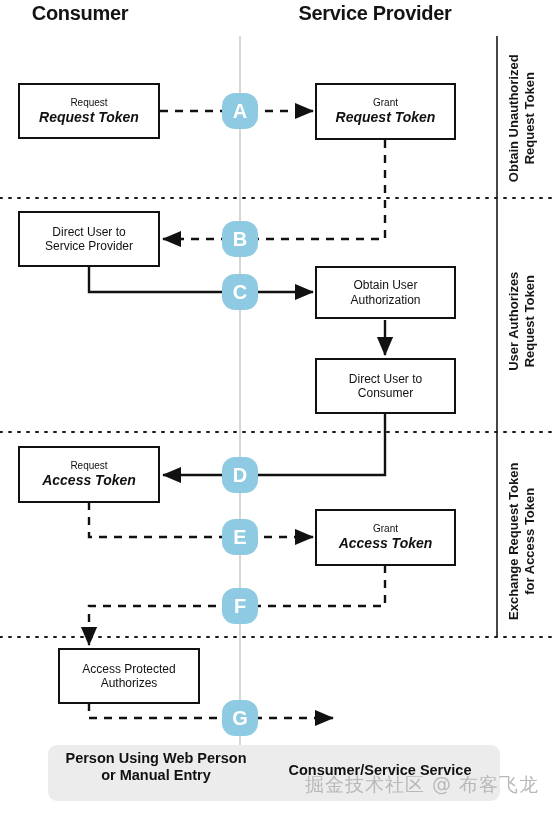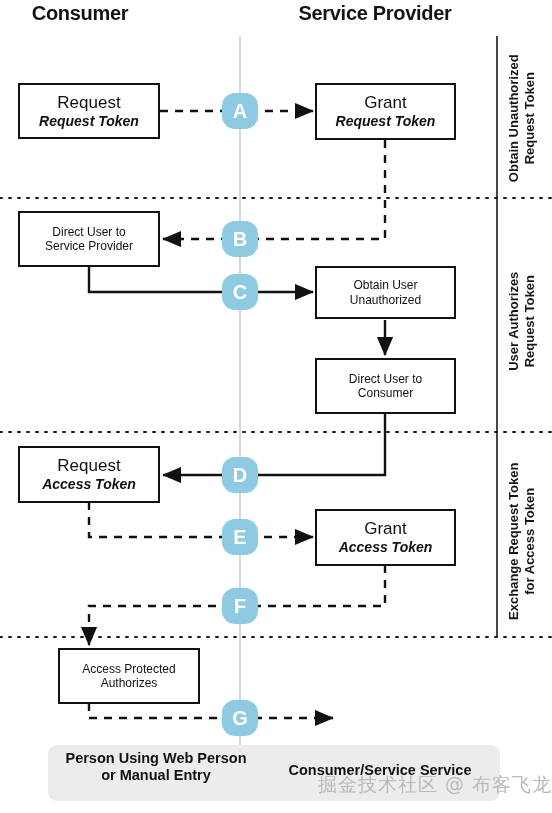--- a/index.html
+++ b/index.html
@@ -9,39 +9,39 @@
   #svgroot{position:absolute;left:0;top:0;width:552px;height:813px;}
 
   .col-title{position:absolute;font-size:20px;font-weight:700;letter-spacing:-.3px;
              white-space:nowrap;color:#141414;}
   #title-consumer{left:0;top:2px;width:160px;text-align:center;}
   #title-provider{left:290px;top:2px;width:170px;text-align:center;}
 
   .pbox{position:absolute;box-sizing:border-box;border:2px solid #111;background:#fff;
         display:flex;flex-direction:column;align-items:center;justify-content:center;
         line-height:1.18;text-align:center;}
-  .pbox .l1{font-size:17px;text-align:right;}
+  .pbox .l1{font-size:10px;text-align:right;}
   .pbox .l2{font-size:14px;font-style:italic;font-weight:700;}
   .pbox .p1,.pbox .p2{font-size:12px;}
 
   .badge{position:absolute;width:36px;height:36px;border-radius:13px;background:#8ecbe3;
          display:flex;align-items:center;justify-content:center;color:#fff;
          font-size:20px;font-weight:700;letter-spacing:0;}
 
   .vlabel{position:absolute;width:200px;text-align:center;font-size:13px;font-weight:700;
           color:#161616;line-height:1.25;transform-origin:center center;
           transform:rotate(-90deg);white-space:pre-line;}
 
   #legend{position:absolute;left:48px;top:745px;width:452px;height:56px;
           background:#ececec;border-radius:9px;}
   .lg-txt{position:absolute;font-size:14.5px;font-weight:700;text-align:center;line-height:1.2;color:#111;}
   #lg-left-txt{left:56px;top:750px;width:200px;}
   #lg-right-txt{left:270px;top:762px;width:220px;}
 
-  #watermark{position:absolute;left:318px;top:772px;font-size:19px;color:#b9b9b9;
+  #watermark{position:absolute;left:305px;top:772px;font-size:19px;color:#b9b9b9;
              white-space:nowrap;font-family:"DejaVu Sans",sans-serif;letter-spacing:1px;}
 </style>
 </head>
 <body>
 
 <div id="stage">
 
   <div class="col-title" id="title-consumer">Consumer</div>
   <div class="col-title" id="title-provider">Service Provider</div>
 
@@ -92,21 +92,21 @@
     <span class="l2">Request Token</span>
   </div>
 
   <div class="pbox" style="left:18px;top:211px;width:142px;height:56px;">
     <span class="p1">Direct User to</span>
     <span class="p2">Service Provider</span>
   </div>
 
   <div class="pbox" style="left:315px;top:266px;width:141px;height:53px;">
     <span class="p1">Obtain User</span>
-    <span class="p2">Unauthorized</span>
+    <span class="p2">Authorization</span>
   </div>
 
   <div class="pbox" style="left:315px;top:358px;width:141px;height:56px;">
     <span class="p1">Direct User to</span>
     <span class="p2">Consumer</span>
   </div>
 
   <div class="pbox" style="left:18px;top:446px;width:142px;height:57px;">
     <span class="l1">Request</span>
     <span class="l2">Access Token</span>

